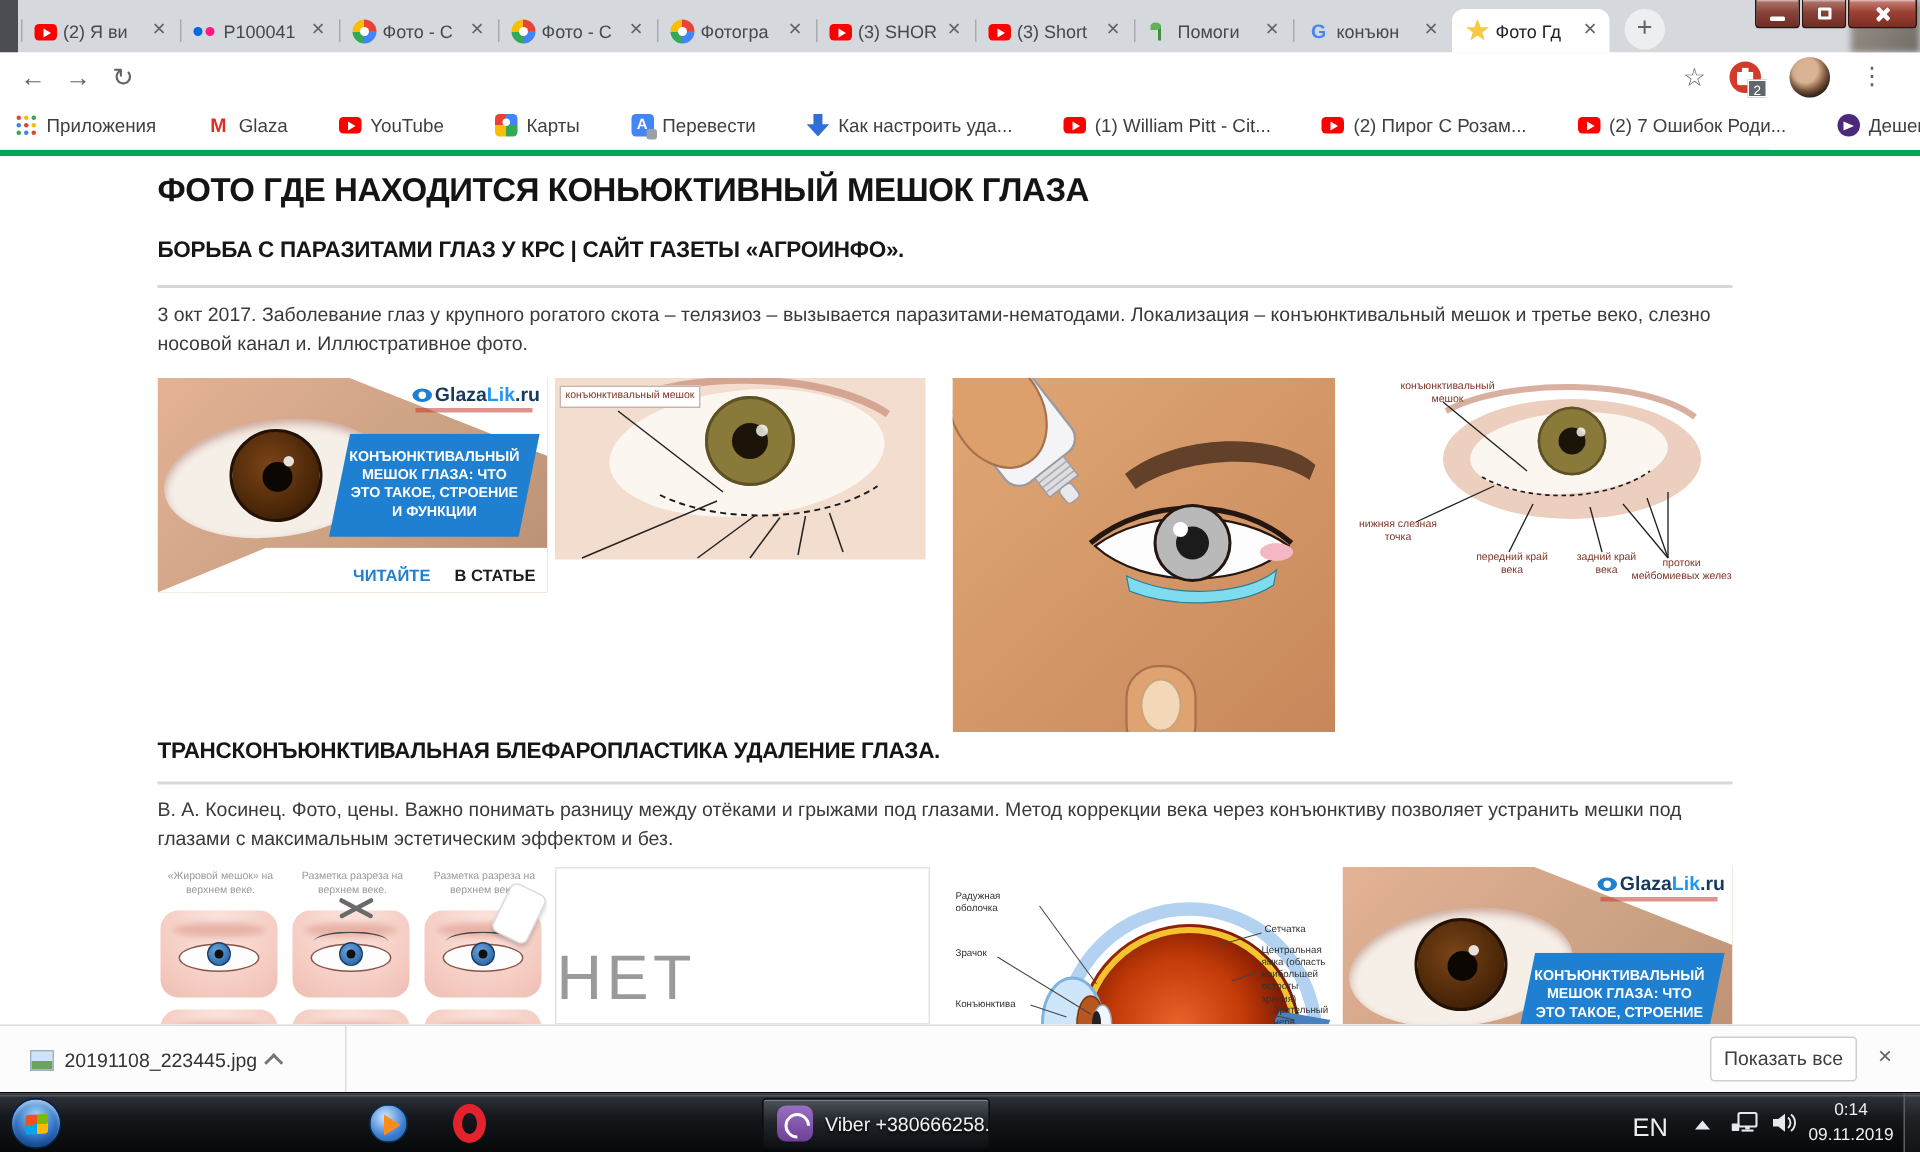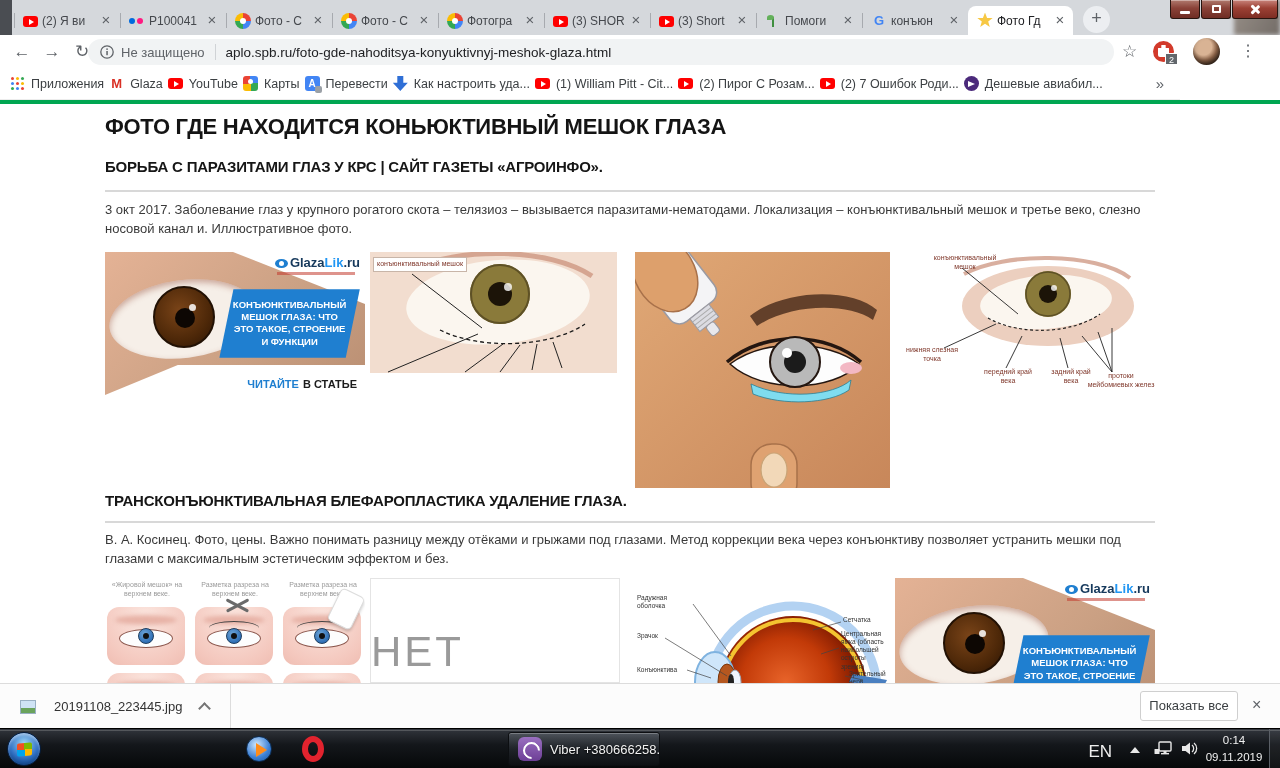--- a/index.html
+++ b/index.html
@@ -49,21 +49,21 @@
 .omni-div{width:1px;height:16px;background:#d0d3d6;margin-right:10px}
 .omni-url{color:#202124;font-size:13.5px;white-space:nowrap}
 .star-ic{position:absolute;left:1122px;top:6px;font-size:17px;color:#5f6368}
 .ext-ic{position:absolute;left:1153px;top:6px;width:21px;height:21px;border-radius:50%;background:#d23a2b}
 .ext-ic::before{content:"";position:absolute;left:5px;top:4px;width:11px;height:12px;background:#fff;border-radius:4px 4px 2px 2px;clip-path:polygon(0 25%,30% 25%,30% 0,70% 0,70% 25%,100% 25%,100% 100%,0 100%)}
 .ext-badge{position:absolute;right:-4px;bottom:-3px;width:13px;height:12px;background:#62676c;color:#fff;font-size:9px;line-height:12px;text-align:center;border:1px solid #fff}
 .avatar{position:absolute;left:1193px;top:3px;width:27px;height:27px;border-radius:50%;background:radial-gradient(circle at 38% 32%,#d9b394 0 34%,#8a6247 55%,#3c2b1f 78%,#2a2422);box-shadow:inset 0 -3px 5px rgba(0,0,0,.35)}
 .menu-ic{position:absolute;left:1240px;top:6px;font-size:16px;color:#5f6368;letter-spacing:0}
 
 
-.bookmarks{position:absolute;left:0;top:68px;width:1180px;height:32px;background:#fff;display:flex;align-items:center;padding:0 10px;gap:5px;font-size:12.5px;color:#3c4043;border-bottom:1px solid #ececec}
+.bookmarks{position:absolute;left:0;top:68px;width:1180px;height:32px;background:#fff;display:flex;align-items:center;padding:0 10px;gap:34px;font-size:12.5px;color:#3c4043;border-bottom:1px solid #ececec}
 .bm{display:flex;align-items:center;gap:6px;white-space:nowrap}
 .bmi{width:15px;height:15px;position:relative;flex:none;display:inline-block}
 .ic-apps::after{content:"";position:absolute;left:1px;top:1px;width:3px;height:3px;border-radius:50%;background:#ea4335;box-shadow:5px 0 0 #fbbc04,10px 0 0 #34a853,0 5px 0 #4285f4,5px 5px 0 #ea4335,10px 5px 0 #fbbc04,0 10px 0 #34a853,5px 10px 0 #4285f4,10px 10px 0 #ea4335}
 .ic-gmail{color:#d93025;font-weight:700;font-size:13px;line-height:15px;text-align:center}
 .ic-maps{border-radius:3px;background:conic-gradient(#4285f4 0 90deg,#34a853 0 180deg,#fbbc04 0 270deg,#ea4335 0 360deg)}
 .ic-maps::after{content:"";position:absolute;left:5px;top:3px;width:5px;height:5px;border-radius:50%;background:#fff}
 .ic-translate{background:#4285f4;border-radius:3px;color:#fff;font-weight:700;font-size:10px;line-height:15px;text-align:center}
 .ic-translate::after{content:"";position:absolute;right:-2px;bottom:-2px;width:7px;height:7px;background:#9aa0a6;border-radius:2px}
 .ic-bluearrow{background:#2f6fd6;clip-path:polygon(30% 0,70% 0,70% 45%,100% 45%,50% 100%,0 45%,30% 45%)}
 .ic-plane{border-radius:50%;background:#4b2a7b}
@@ -87,21 +87,21 @@
 .b-whitetop{position:absolute;right:0;top:0;width:132px;height:52px;background:#fff;clip-path:polygon(22% 0,100% 0,100% 100%,0 0)}
 .b-logo{position:absolute;right:5px;top:3px;font-size:13px;font-weight:700;white-space:nowrap}
 .b-eyeglyph{display:inline-block;width:13px;height:9px;border-radius:50%;background:#1f7fd0;vertical-align:-1px;position:relative;margin-right:2px}
 .b-eyeglyph::after{content:"";position:absolute;left:4px;top:2px;width:5px;height:5px;border-radius:50%;background:#fff}
 .b-logo .la{color:#16395c}.b-logo .lb{color:#2196f3}.b-logo .lc{color:#16395c}
 .b-tagline{position:absolute;right:10px;top:20px;width:78px;height:3px;background:#c23b2e;opacity:.55}
 .b-panel{position:absolute;left:44%;top:26%;width:54%;height:48%;background:#1f7fd0;clip-path:polygon(10% 0,100% 0,90% 100%,0 100%);display:flex;align-items:center;justify-content:center;padding:4px 14px}
 .b-caption{font-size:9.5px;font-weight:800;color:#fff;text-align:center;line-height:1.3}
 .b-whitebot{position:absolute;left:0;bottom:0;width:100%;height:30px;background:#fff;clip-path:polygon(0 100%,28% 0,100% 0,100% 100%)}
 .b-cta{position:absolute;right:8px;bottom:5px;font-size:11px;font-weight:800}
-.b-cta .ca{color:#1f7fd0}.b-cta .cb{color:#1c1c1c;margin-left:4px}
+.b-cta .ca{color:#1f7fd0}.b-cta .cb{color:#1c1c1c;margin-left:16px}
 
 .tinylabel{position:absolute;font-size:7px;color:#7e3528;line-height:1.25}
 .labelbox{background:#fff;border:1px solid #c8b5a8;padding:2px 3px}
 
 .sg-col{position:absolute;width:80px}
 .sg-cap{font-size:7px;color:#9a9a9a;text-align:center;line-height:1.35;height:24px}
 .sg-tile{position:relative;margin-top:3px;width:78px;height:58px;border-radius:12px;background:radial-gradient(circle at 50% 18%,#fbe6df,#f4c8be 75%,#efbdb2)}
 .sg-eyew{position:absolute;left:12px;top:22px;width:54px;height:19px;border-radius:50%;background:#fdfdfd;border:1px solid #8a564c}
 .sg-iris{position:absolute;left:31px;top:21px;width:16px;height:16px;border-radius:50%;background:radial-gradient(circle at 40% 35%,#6fa6d8,#2f6fb5 70%);border:1px solid #1d3d5e}
 .sg-pupil{position:absolute;left:36px;top:26px;width:6px;height:6px;border-radius:50%;background:#101010}
@@ -112,21 +112,21 @@
 .sg-scis::after{transform:rotate(-28deg)}
 .sg-gauze{position:absolute;right:2px;top:-16px;width:26px;height:36px;background:#fff;border:1px solid #dcdcdc;border-radius:5px;transform:rotate(26deg);box-shadow:1px 2px 3px rgba(0,0,0,.18);z-index:2}
 .sg-mark{position:absolute;left:14px;top:14px;width:50px;height:14px;border-top:1.2px solid #444;border-radius:50%}
 
 .net-text{position:absolute;left:0;right:0;bottom:6px;text-align:left;font-size:42px;color:#9a9a9a;letter-spacing:3px}
 
 .f7label{position:absolute;font-size:6.5px;color:#333;line-height:1.25}
 
 
 .dlbar{position:absolute;left:0;top:683px;width:1280px;height:45px;background:#fcfcfc;border-top:1px solid #dcdcdc}
-.dlchip{position:absolute;left:10px;top:7px;height:31px;display:flex;align-items:center;gap:18px;padding:0 10px;border-radius:3px}
+.dlchip{position:absolute;left:10px;top:7px;height:31px;display:flex;align-items:center;gap:7px;padding:0 10px;border-radius:3px}
 .dl-imgic{width:16px;height:14px;border:1px solid #9ab0c4;background:linear-gradient(#cfe3f5 55%,#6aa35c 55%);position:relative}
 .dl-name{font-size:13px;color:#333}
 .dl-chev{width:9px;height:9px;border-left:2px solid #757575;border-top:2px solid #757575;transform:rotate(45deg);margin-top:4px}
 .dl-sep{position:absolute;left:230px;top:0;width:1px;height:44px;background:#dcdcdc}
 .dl-showall{position:absolute;left:1140px;top:7px;width:98px;height:30px;border:1px solid #cfcfcf;border-radius:3px;background:#fff;font-size:13px;color:#3c4043;text-align:center;line-height:28px}
 .dl-close{position:absolute;left:1252px;top:12px;font-size:16px;color:#5f6368}
 
 
 .taskbar{position:absolute;left:0;top:728px;width:1280px;height:40px;background:linear-gradient(#31353c,#14171b 40%,#060809);border-top:1px solid #000}
 .taskbar::before{content:"";position:absolute;left:0;top:1px;width:100%;height:1px;background:rgba(255,255,255,.18)}
@@ -226,30 +226,20 @@
       <div class="wc wc-close">
           <span class="g-close"></span>
         </div>
     </div>
   </div>
 
   <div class="toolbar">
     <div class="nav-ic" style="left:10px">←</div>
     <div class="nav-ic" style="left:40px">→</div>
     <div class="nav-ic" style="left:70px">↻</div>
-    <div class="omnibox">
-      <svg class="info-ic" viewBox="0 0 14 14">
-          <circle cx="7" cy="7" r="6.2" fill="none" stroke="#5f6368" stroke-width="1.3"></circle>
-          <rect x="6.3" y="6" width="1.5" height="4.2" fill="#5f6368"></rect>
-          <rect x="6.3" y="3.4" width="1.5" height="1.5" fill="#5f6368"></rect>
-        </svg>
-      <span class="sec-label">Не защищено</span>
-      <span class="omni-div"></span>
-      <span class="omni-url">aplo.spb.ru/foto-gde-nahoditsya-konyuktivnyj-meshok-glaza.html</span>
-    </div>
     <div class="star-ic">☆</div>
     <div class="ext-ic">
       <span class="ext-badge">2</span>
     </div>
     <div class="avatar"></div>
     <div class="menu-ic">⋮</div>
   </div>
 
   <div class="bookmarks">
     <div class="bm">

